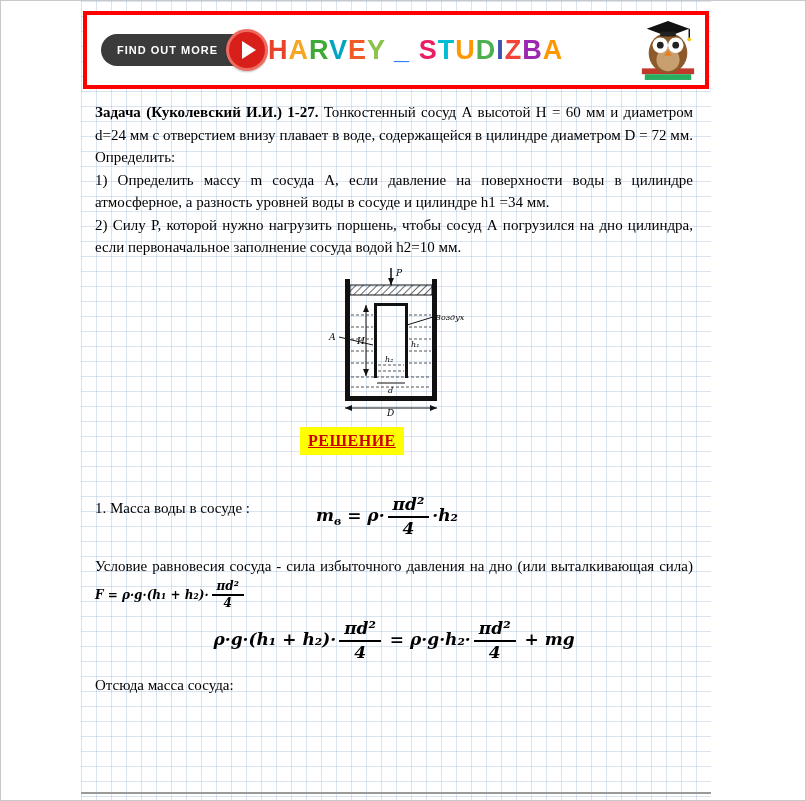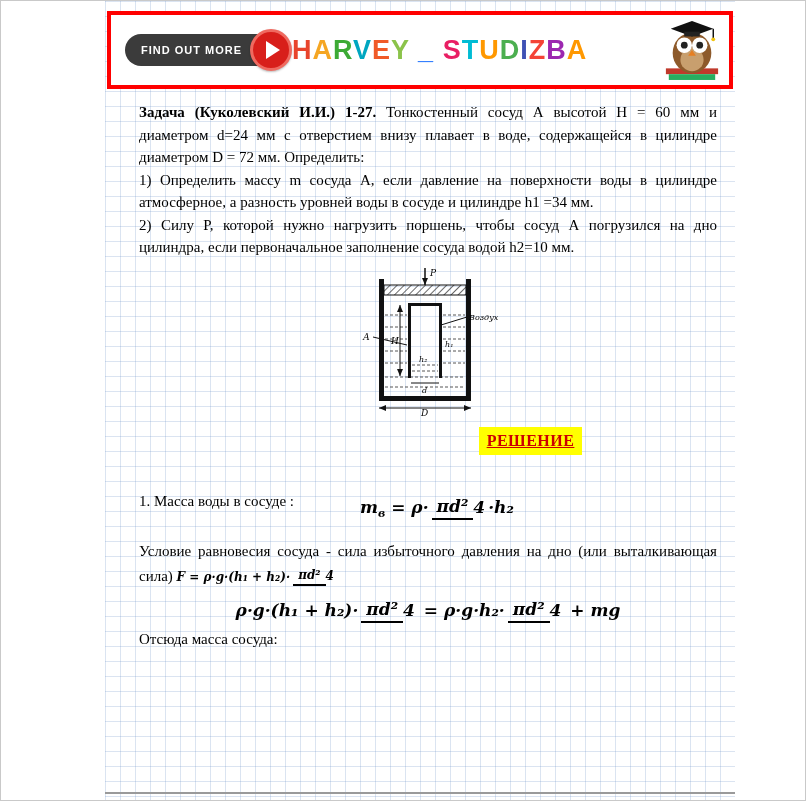--- a/index.html
+++ b/index.html
@@ -3,21 +3,21 @@
 <meta charset="utf-8">
 <style>
   * { margin:0; padding:0; box-sizing:border-box; }
   html,body { background:#fff; }
   body { width:806px; height:801px; font-family:"Liberation Serif", serif; color:#000; }
   .page {
     position:relative; width:806px; height:801px; background:#ffffff;
     border:1px solid #c9c9c9; overflow:hidden;
   }
   .doc {
-    position:absolute; left:104px; top:0; width:630px; height:801px;
+    position:absolute; left:80px; top:0; width:630px; height:801px;
     background-color:#ffffff;
     background-image:
       linear-gradient(rgba(125,158,205,0.28) 1px, transparent 1px),
       linear-gradient(90deg, rgba(125,158,205,0.28) 1px, transparent 1px);
     background-size:15px 15px;
     overflow:hidden;
   }
   
   .banner {
     position:absolute; top:10px; left:2px; width:626px; height:78px;
@@ -38,52 +38,52 @@
   }
   .tri { width:0; height:0; border-left:14px solid #ffffff;
     border-top:9px solid transparent; border-bottom:9px solid transparent; margin-left:4px; }
   .brand {
     flex:1; text-align:left; font-family:"Liberation Sans", sans-serif;
     font-weight:bold; font-size:27px; letter-spacing:1px; white-space:pre;
   }
   .owl { width:58px; height:64px; margin-right:8px; flex:0 0 auto; }
   
   .content {
-    position:absolute; top:88px; left:0; width:630px; padding:12px 18px 0 34px;
+    position:absolute; top:88px; left:0; width:630px; padding:12px 18px 0 14px;
     font-size:15px; line-height:1.5; text-align:justify;
   }
   .para { margin:0; }
   .bold { font-weight:bold; }
   
   .figure { width:150px; margin:6px auto 0 auto; text-align:center; }
   
-  .sol-head-row { margin:4px 0 0 205px; text-align:center; }
+  .sol-head-row { margin:4px 0 0 205px; text-align:left; }
   .sol-head {
     display:inline-block; background:#ffff00; color:#cc0000;
     font-weight:bold; text-decoration:underline; font-size:16px;
     padding:2px 8px; letter-spacing:0.5px;
   }
   .step1-row { margin-top:24px; display:flex; align-items:center; text-align:left; }
   .step1-text { white-space:nowrap; }
   .math {
     font-family:"DejaVu Serif","Liberation Serif", serif;
     font-style:italic; font-weight:bold; font-size:17px; white-space:nowrap;margin-top:16px;
   }
   .step1-row .math { margin-left:66px; }
   .math sub { font-size:11px; font-style:italic; }
   .frac {
-    display:inline-flex; flex-direction:row; vertical-align:middle;
+    display:inline-flex; flex-direction:column; vertical-align:middle;
     text-align:center; margin:0 3px; line-height:1.15;
   }
   .frac .num { border-bottom:2px solid #000; padding:0 5px 1px 5px; display:block; }
   .frac .den { display:block; padding-top:1px; }
   .eq-para { margin-top:16px; line-height:1.7; }
   .eq-para .math { font-size:12px; }
   .display-formula { margin-top:8px; text-align:center; }
-  .conclusion { margin-top:5px; text-align:left; }
+  .conclusion { margin-top:12px; text-align:left; }
   .bottom-rule {
     position:absolute; left:0; right:0; bottom:8px; border-top:2px solid #9a9a9a;
   }
   svg text { font-family:"DejaVu Serif","Liberation Serif", serif; }
 </style>
 </head>
 <body>
 
 <div class="page">
   <div class="doc">

